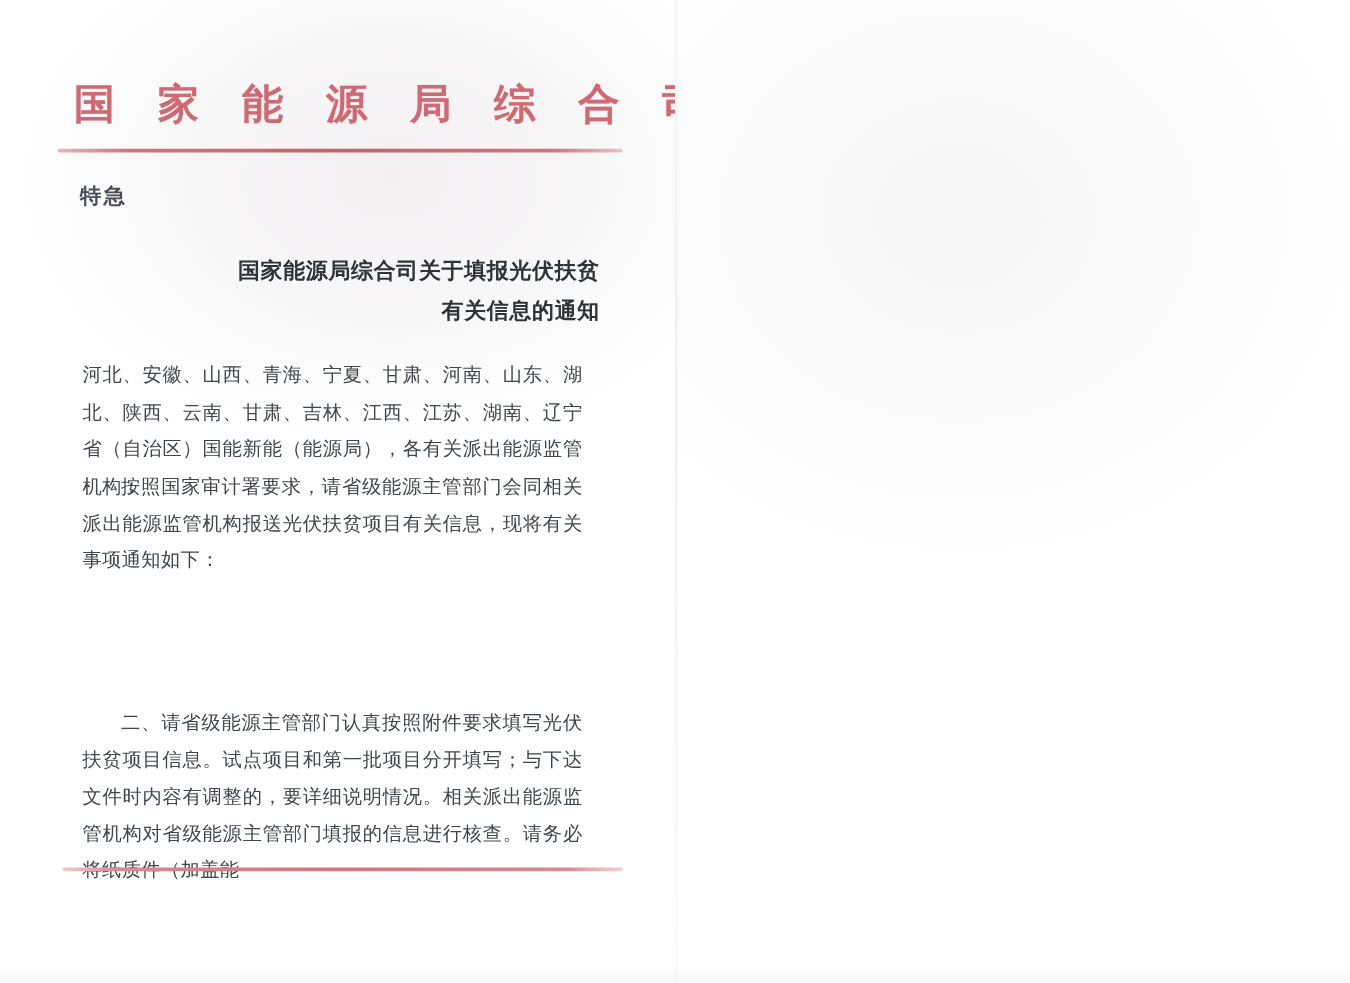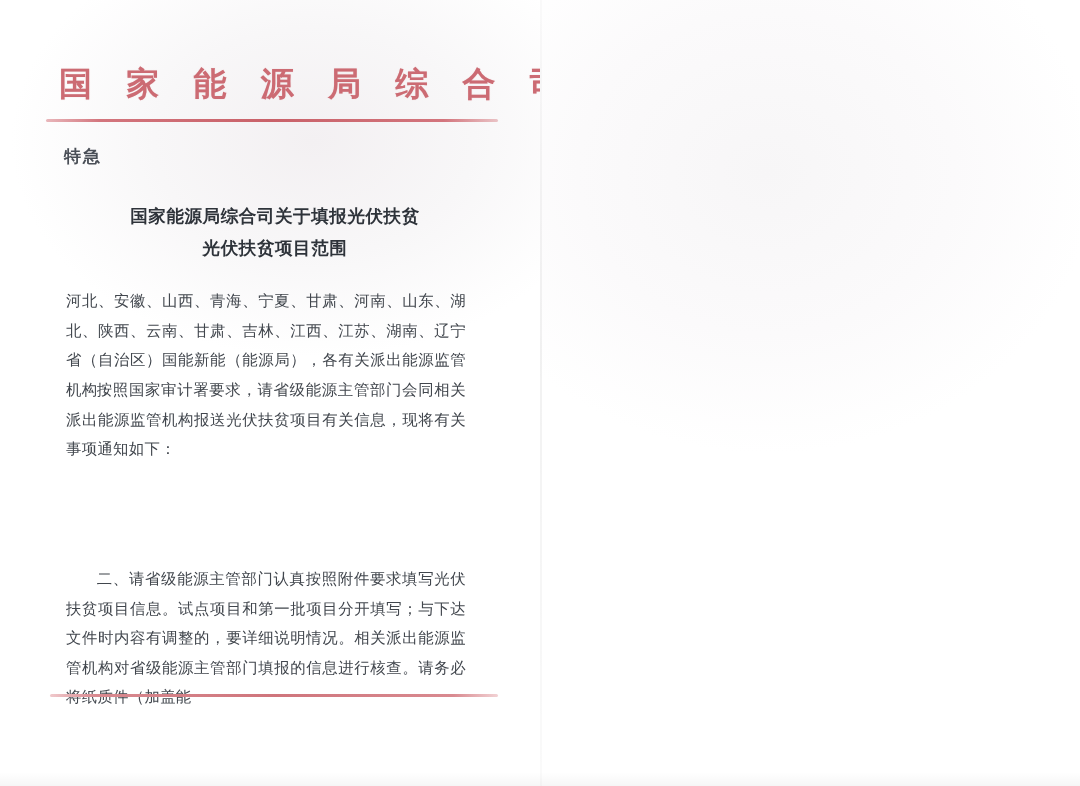--- a/index.html
+++ b/index.html
@@ -106,21 +106,21 @@
     top: 200px;
     width: 410px;
     text-align: center;
     font-size: 17.5px;
     font-weight: 700;
     color: #2e333a;
     line-height: 1.85;
     letter-spacing: 0.6px;
     font-family: "Liberation Serif", "DejaVu Serif", serif;
   }
-  .doc-title .t-line { display: block; }
+  .doc-title .t-line { display: block; text-align: right; }
 
   
   .body-block {
     position: absolute;
     color: #41464d;
     font-size: 15.4px;
     line-height: 29.5px;
     letter-spacing: 0.3px;
     text-align: justify;
     font-family: "Liberation Serif", "DejaVu Serif", serif;
@@ -152,21 +152,21 @@
 
   <div class="page page-left">
 
     <div class="letterhead">国 家 能 源 局 综 合 司</div>
     <div class="letterhead-rule"></div>
 
     <div class="urgency">特急</div>
 
     <div class="doc-title">
       <span class="t-line">国家能源局综合司关于填报光伏扶贫</span>
-      <span class="t-line">光伏扶贫项目范围</span>
+      <span class="t-line">有关信息的通知</span>
     </div>
 
     <div class="body-block p-left addressee">河北、安徽、山西、青海、宁夏、甘肃、河南、山东、湖北、陕西、云南、甘肃、吉林、江西、江苏、湖南、辽宁省（自治区）国能新能（能源局），各有关派出能源监管机构：</div>
 
     <div class="body-block p-left intro indent">按照国家审计署要求，请省级能源主管部门会同相关派出能源监管机构报送光伏扶贫项目有关信息，现将有关事项通知如下：</div>
 
 
     <div class="body-block p-left item-two indent">二、请省级能源主管部门认真按照附件要求填写光伏扶贫项目信息。试点项目和第一批项目分开填写；与下达文件时内容有调整的，要详细说明情况。相关派出能源监管机构对省级能源主管部门填报的信息进行核查。请务必将纸质件（加盖能</div>
 
     <div class="page-bottom-rule"></div>

